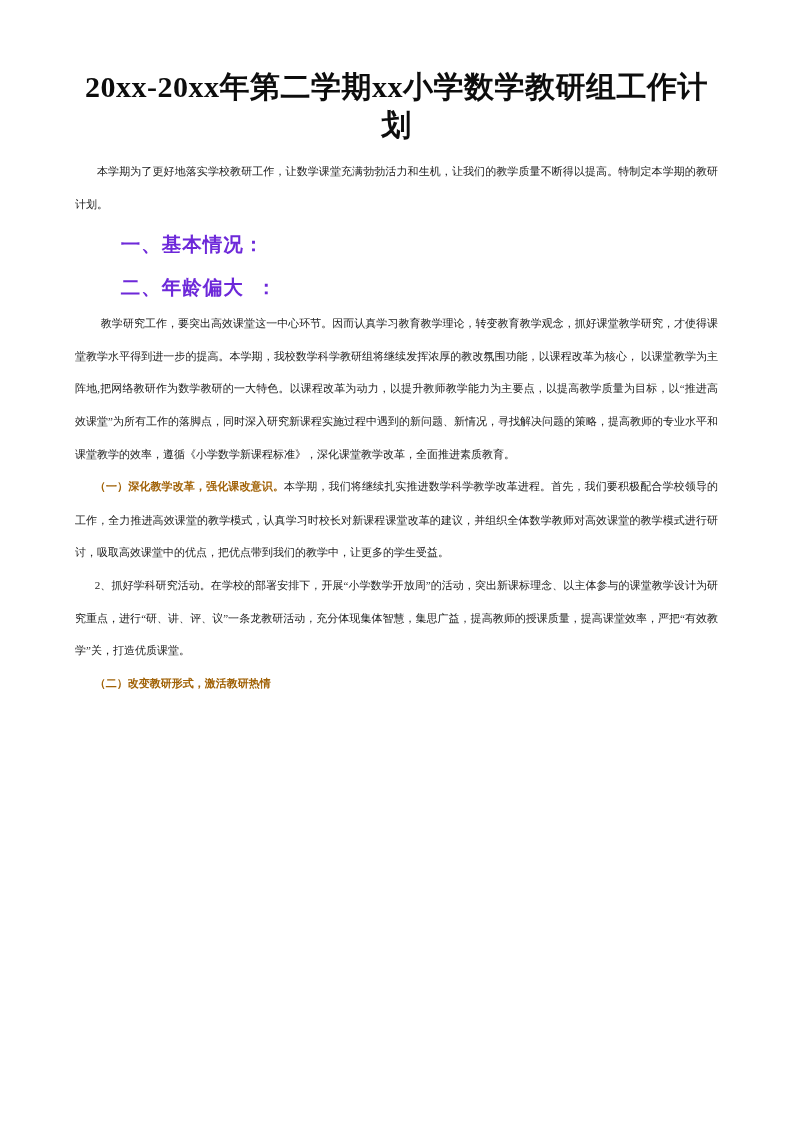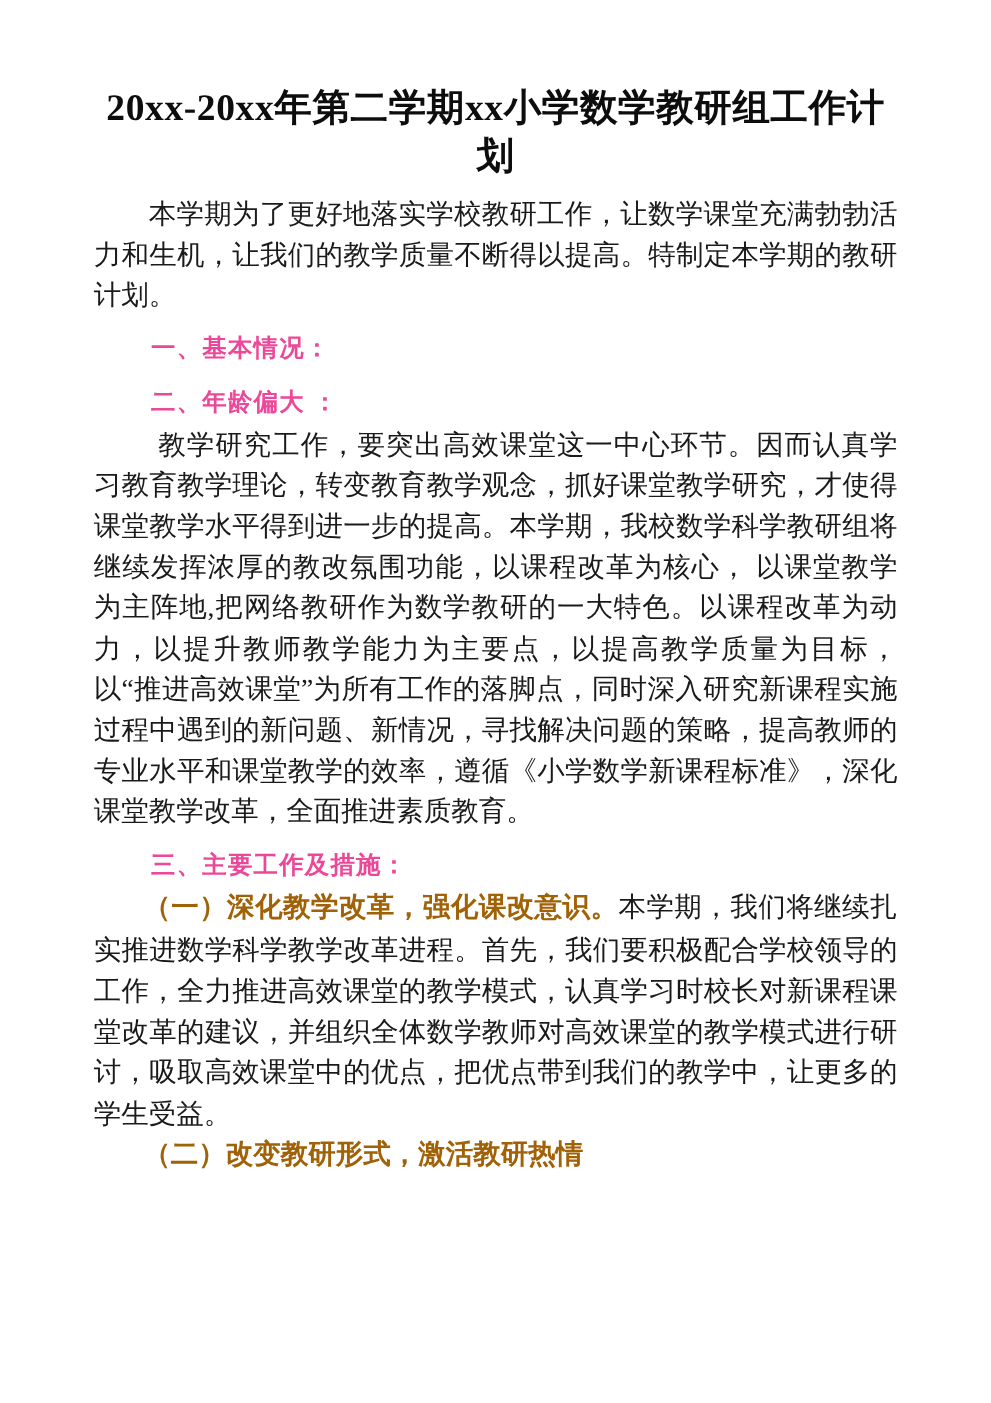--- a/index.html
+++ b/index.html
@@ -24,33 +24,33 @@
     font-weight: 600;
     text-align: center;
     line-height: 38px;
     margin: 0 0 11px 0;
     color: #0d0d0d;
     letter-spacing: 0.5px;
     font-family: "Liberation Serif", "DejaVu Serif", serif;
   }
   p.para {
     margin: 0;
-    font-size: 22px;
+    font-size: 11px;
     line-height: 32.6px;
     text-align: justify;
     color: #1a1a1a;
   }
   .intro        { text-indent: 2em; }
   .body-para    { text-indent: 2.35em; }
   .sub-para     { text-indent: 1.8em; }
   h2.section-heading {
     font-size: 19.5px;
     font-weight: bold;
-    font-family: Liberation Sans, sans-serif;
-    color: #ec4899;
+    font-family: Liberation Mono, monospace;
+    color: #6d28d9;
     line-height: 34px;
     margin: 9px 0 1px 0;
     padding-left: 2.35em;
     letter-spacing: 1px;
   }
   .bold-lead {
     font-weight: bold;
     font-family: Liberation Mono, monospace;
     color: #a16207;
   }
@@ -62,21 +62,21 @@
 
   <h1 class="doc-title">20xx-20xx年第二学期xx小学数学教研组工作计划</h1>
 
   <p class="para intro">本学期为了更好地落实学校教研工作，让数学课堂充满勃勃活力和生机，让我们的教学质量不断得以提高。特制定本学期的教研计划。</p>
 
   <h2 class="section-heading">一、基本情况：</h2>
 
   <h2 class="section-heading">二、年龄偏大 ：</h2>
   <p class="para body-para"><span>教学研究工作，要突出高效课堂这一中心环节。因而认真学习教育教学理论，转变教育教学观念，抓好课堂教学研究，才使得课堂教学水平得到进一步的提高。本学期，我校数学科学教研组将继续发挥浓厚的教改氛围功能，以课程改革为核心， 以课堂教学为主阵地,把网络教研作为数学教研的一大特色。以课程改革为动力，以提升教师教学能力为主要点，以提高教学质量为目标，以“推进高效课堂”为所有工作的落脚点，同时深入研究新课程实施过程中遇到的新问题、新情况，寻找解决问题的策略，提高教师的专业水平和课堂教学的效率，遵循《小学数学新课程标准》，深化课堂教学改革，全面推进素质教育。</span></p>
 
-  <h2 class="section-heading">三、主要工作及措施：</h2>
 
   <p class="para sub-para"><span class="bold-lead">（一）深化教学改革，强化课改意识。</span><span>本学期，我们将继续扎实推进数学科学教学改革进程。首先，我们要积极配合学校领导的工作，全力推进高效课堂的教学模式，认真学习时校长对新课程课堂改革的建议，并组织全体数学教师对高效课堂的教学模式进行研讨，吸取高效课堂中的优点，把优点带到我们的教学中，让更多的学生受益。</span></p>
 
 
+  <p class="para sub-para"><span>2、抓好学科研究活动。在学校的部署安排下，开展“小学数学开放周”的活动，突出新课标理念、以主体参与的课堂教学设计为研究重点，进行“研、讲、评、议”一条龙教研活动，充分体现集体智慧，集思广益，提高教师的授课质量，提高课堂效率，严把“有效教学”关，打造优质课堂。</span></p>
 
   <p class="para sub-para"><span class="bold-lead">（二）改变教研形式，激活教研热情</span></p>
 
 </div>
 
 </body></html>

